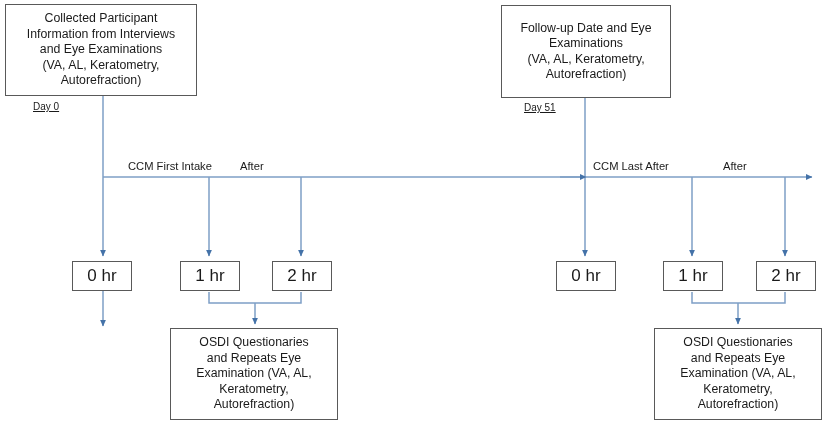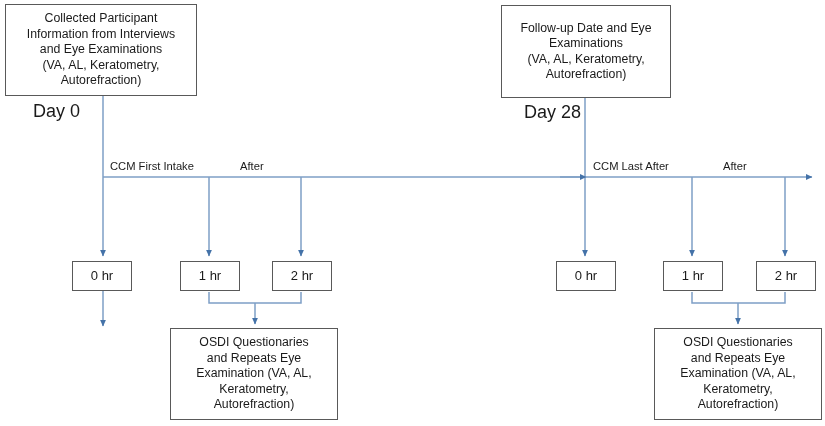--- a/index.html
+++ b/index.html
@@ -23,29 +23,29 @@
     display: flex;
     align-items: center;
     justify-content: center;
     text-align: center;
     color: #1a1a1a;
     line-height: 1.26;
     white-space: pre-line;
     z-index: 5;
   }
   .big-box { font-size: 12.3px; }
-  .hr-box  { font-size: 13px; }
+  .hr-box  { font-size: 17px; }
   .wide-box{ font-size: 12.3px; }
   .plain-label {
     position: absolute;
     color: #1a1a1a;
     white-space: nowrap;
     z-index: 6;
   }
-  .day-label { font-size: 18px; }
+  .day-label { font-size: 10px; text-decoration: underline; }
   .tl-label  { font-size: 11.2px; }
   #vec {
     position: absolute;
     left: 0;
     top: 0;
     width: 825px;
     height: 426px;
     z-index: 1;
   }
 </style>
@@ -91,23 +91,23 @@
 (VA, AL, Keratometry,
 Autorefraction)</div>
 
   <div class="node-box big-box" style="left:501px; top:5px; width:170px; height:93px;">Follow-up Date and Eye
 Examinations
 (VA, AL, Keratometry,
 Autorefraction)</div>
 
   <div class="plain-label day-label" style="left:33px; top:101px;">Day 0</div>
 
-  <div class="plain-label day-label" style="left:524px; top:102px;">Day 28</div>
+  <div class="plain-label day-label" style="left:524px; top:102px;">Day 51</div>
 
-  <div class="plain-label tl-label" style="left:110px; top:160px;">CCM First Intake</div>
+  <div class="plain-label tl-label" style="left:128px; top:160px;">CCM First Intake</div>
 
   <div class="plain-label tl-label" style="left:240px; top:160px;">After</div>
 
 
   <div class="plain-label tl-label" style="left:593px; top:160px;">CCM Last After</div>
 
   <div class="plain-label tl-label" style="left:723px; top:160px;">After</div>
 
   <div class="node-box hr-box" style="left:72px; top:261px; width:60px; height:30px;">0 hr</div>
 

